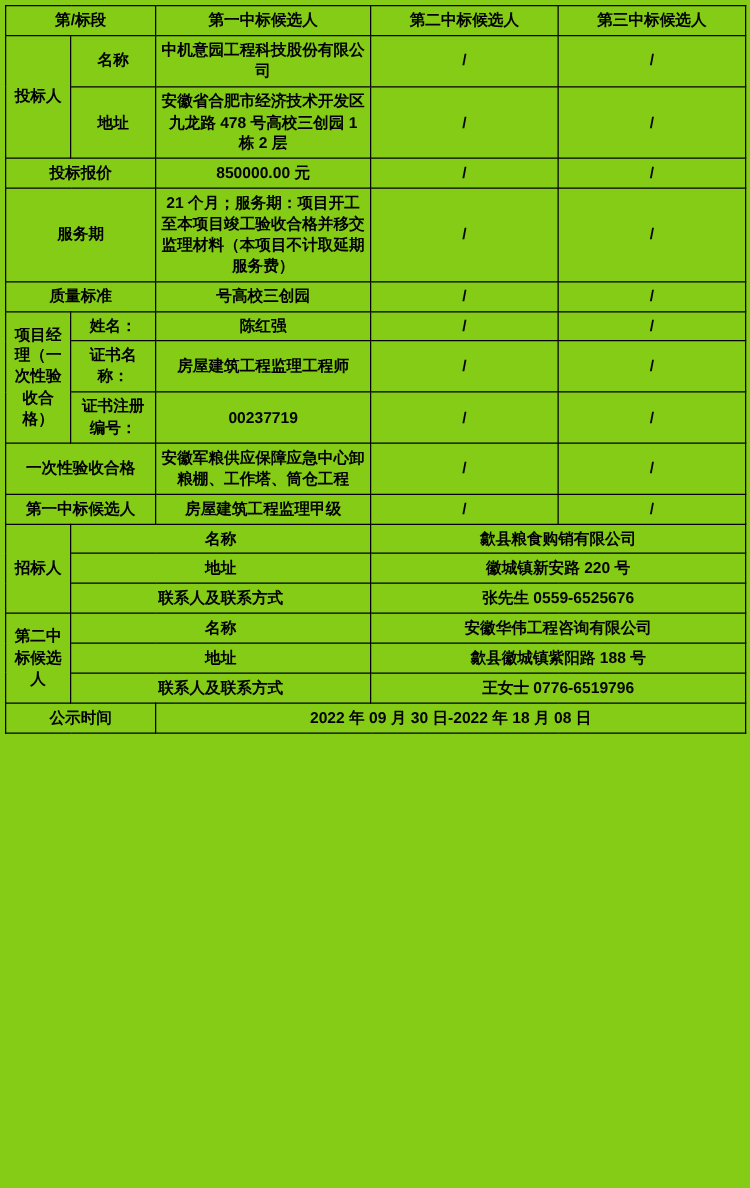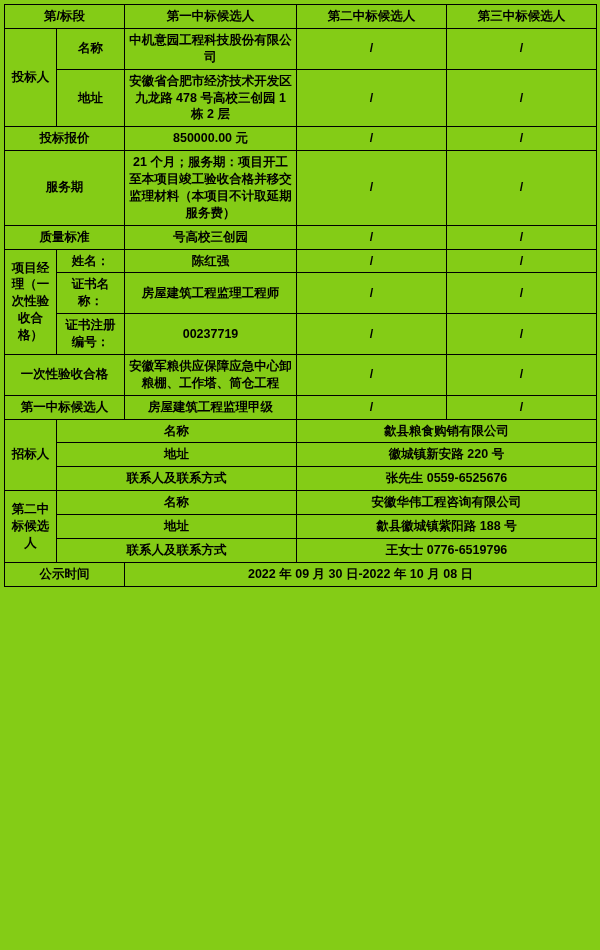--- a/index.html
+++ b/index.html
@@ -174,17 +174,17 @@
         <td colspan="2">歙县徽城镇紫阳路 188 号</td>
       </tr>
 
       <tr>
         <td class="label" colspan="2">联系人及联系方式</td>
         <td colspan="2">王女士  0776-6519796</td>
       </tr>
 
       <tr>
         <td class="label" colspan="2">公示时间</td>
-        <td colspan="3">2022 年 09 月 30 日-2022 年 10 月 08 日</td>
+        <td colspan="3">2022 年 09 月 30 日-2022 年 18 月 08 日</td>
       </tr>
     </tbody>
   </table>
 </div>
 
 </body></html>

